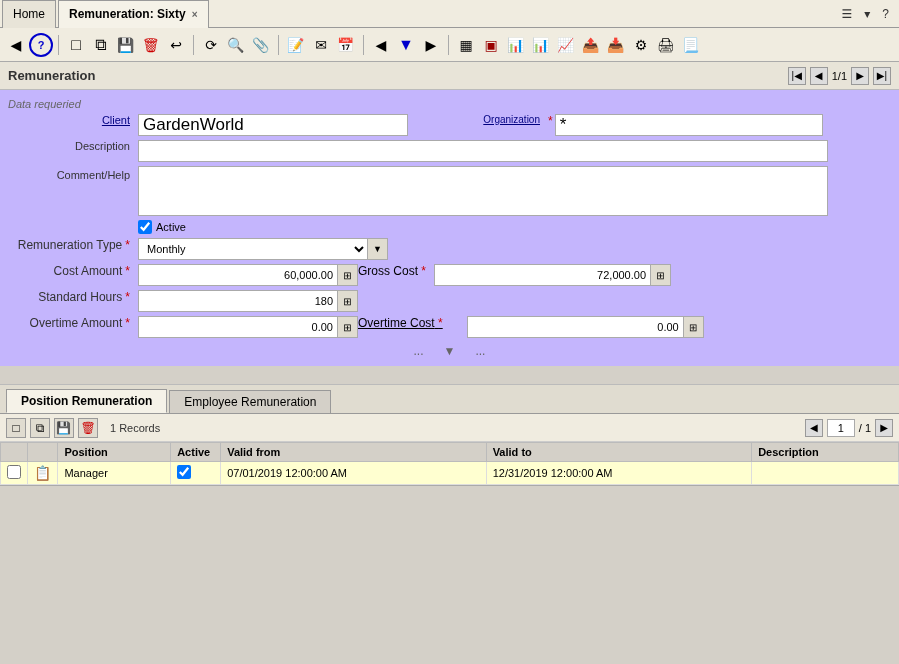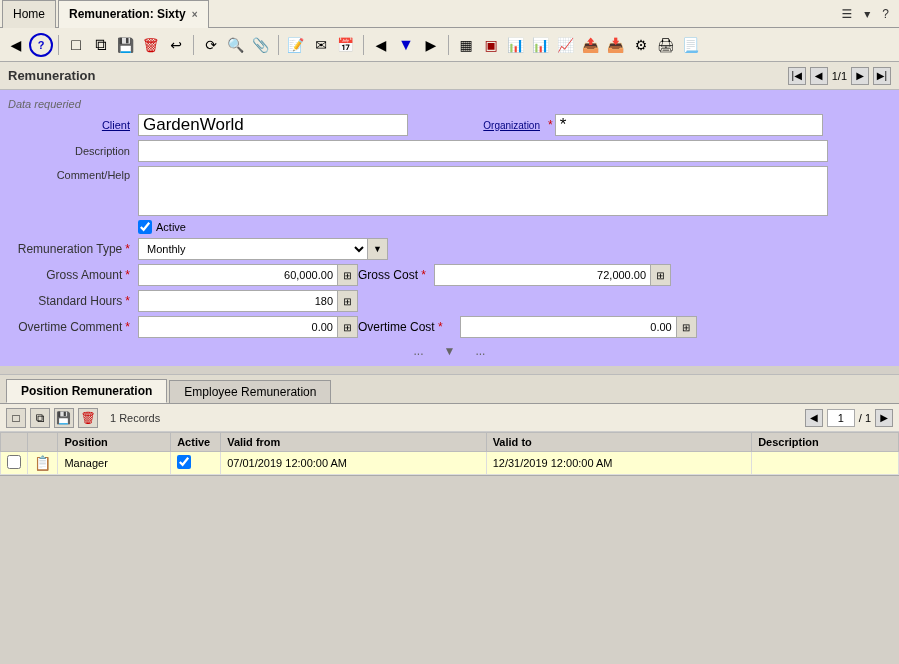--- a/index.html
+++ b/index.html
@@ -106,21 +106,20 @@
     .data-requeried {
       font-size: 11px;
       color: #666;
       padding: 2px 8px 4px 8px;
       font-style: italic;
     }
 
     
     .form-row {
       display: flex;
-      align-items: center;
       margin-bottom: 4px;
       padding: 0 8px;
     }
     .form-label {
       text-align: right;
       min-width: 130px;
       padding-right: 8px;
       color: #333;
       font-size: 11px;
     }
@@ -222,21 +221,21 @@
       padding: 2px 4px;
       font-size: 11px;
       text-align: right;
       width: 217px;
     }
 
     
     .tabs-section {
       background: #4c1d95;
       border-top: 1px solid #bbb;
-      margin-top: 8px;
+      margin-top: 18px;
     }
     .tabs-bar {
       display: flex;
       align-items: flex-end;
       padding: 0 6px;
       background: #e0dcd0;
       border-bottom: 1px solid #999;
     }
     .tab-item {
       padding: 4px 14px;
@@ -463,21 +462,21 @@
         <option>Weekly</option>
         <option>Daily</option>
         <option>Hourly</option>
       </select>
       <div class="dropdown-arrow-btn">▼</div>
     </div>
   </div>
 
   <div class="form-row">
     <span class="form-label">
-      <span>Gross Amount</span> <span style="color:#cc0000;">*</span>
+      <span>Cost Amount</span> <span style="color:#cc0000;">*</span>
     </span>
     <div class="input-with-btn">
       <input class="number-input" type="text" value="60,000.00" style="">
       <div class="calc-btn">⊞</div>
     </div>
     <span style="min-width:50px; text-align:right; padding-right:8px;">
       <span>Gross Cost</span> <span style="color:#cc0000;">*</span>
     </span>
     <div class="input-with-btn">
       <input class="number-input-right" type="text" value="72,000.00" style="">
@@ -490,27 +489,27 @@
       <span>Standard Hours</span> <span style="color:#cc0000;">*</span>
     </span>
     <div class="input-with-btn">
       <input class="number-input" type="text" value="180" style="">
       <div class="calc-btn">⊞</div>
     </div>
   </div>
 
   <div class="form-row">
     <span class="form-label">
-      <span>Overtime Comment</span> <span style="color:#cc0000;">*</span>
+      <span>Overtime Amount</span> <span style="color:#cc0000;">*</span>
     </span>
     <div class="input-with-btn">
       <input class="number-input" type="text" value="0.00" style="">
       <div class="calc-btn">⊞</div>
     </div>
-    <span style="min-width:50px; text-align:right; padding-right:17px;">
+    <span style="min-width:50px; text-align:right; padding-right:24px;text-decoration:underline;">
       <span>Overtime Cost</span> <span style="color:#cc0000;">*</span>
     </span>
     <div class="input-with-btn">
       <input class="number-input-right" type="text" value="0.00" style="">
       <div class="calc-btn">⊞</div>
     </div>
   </div>
 
   <div class="ellipsis-row">
     <span>...</span>

